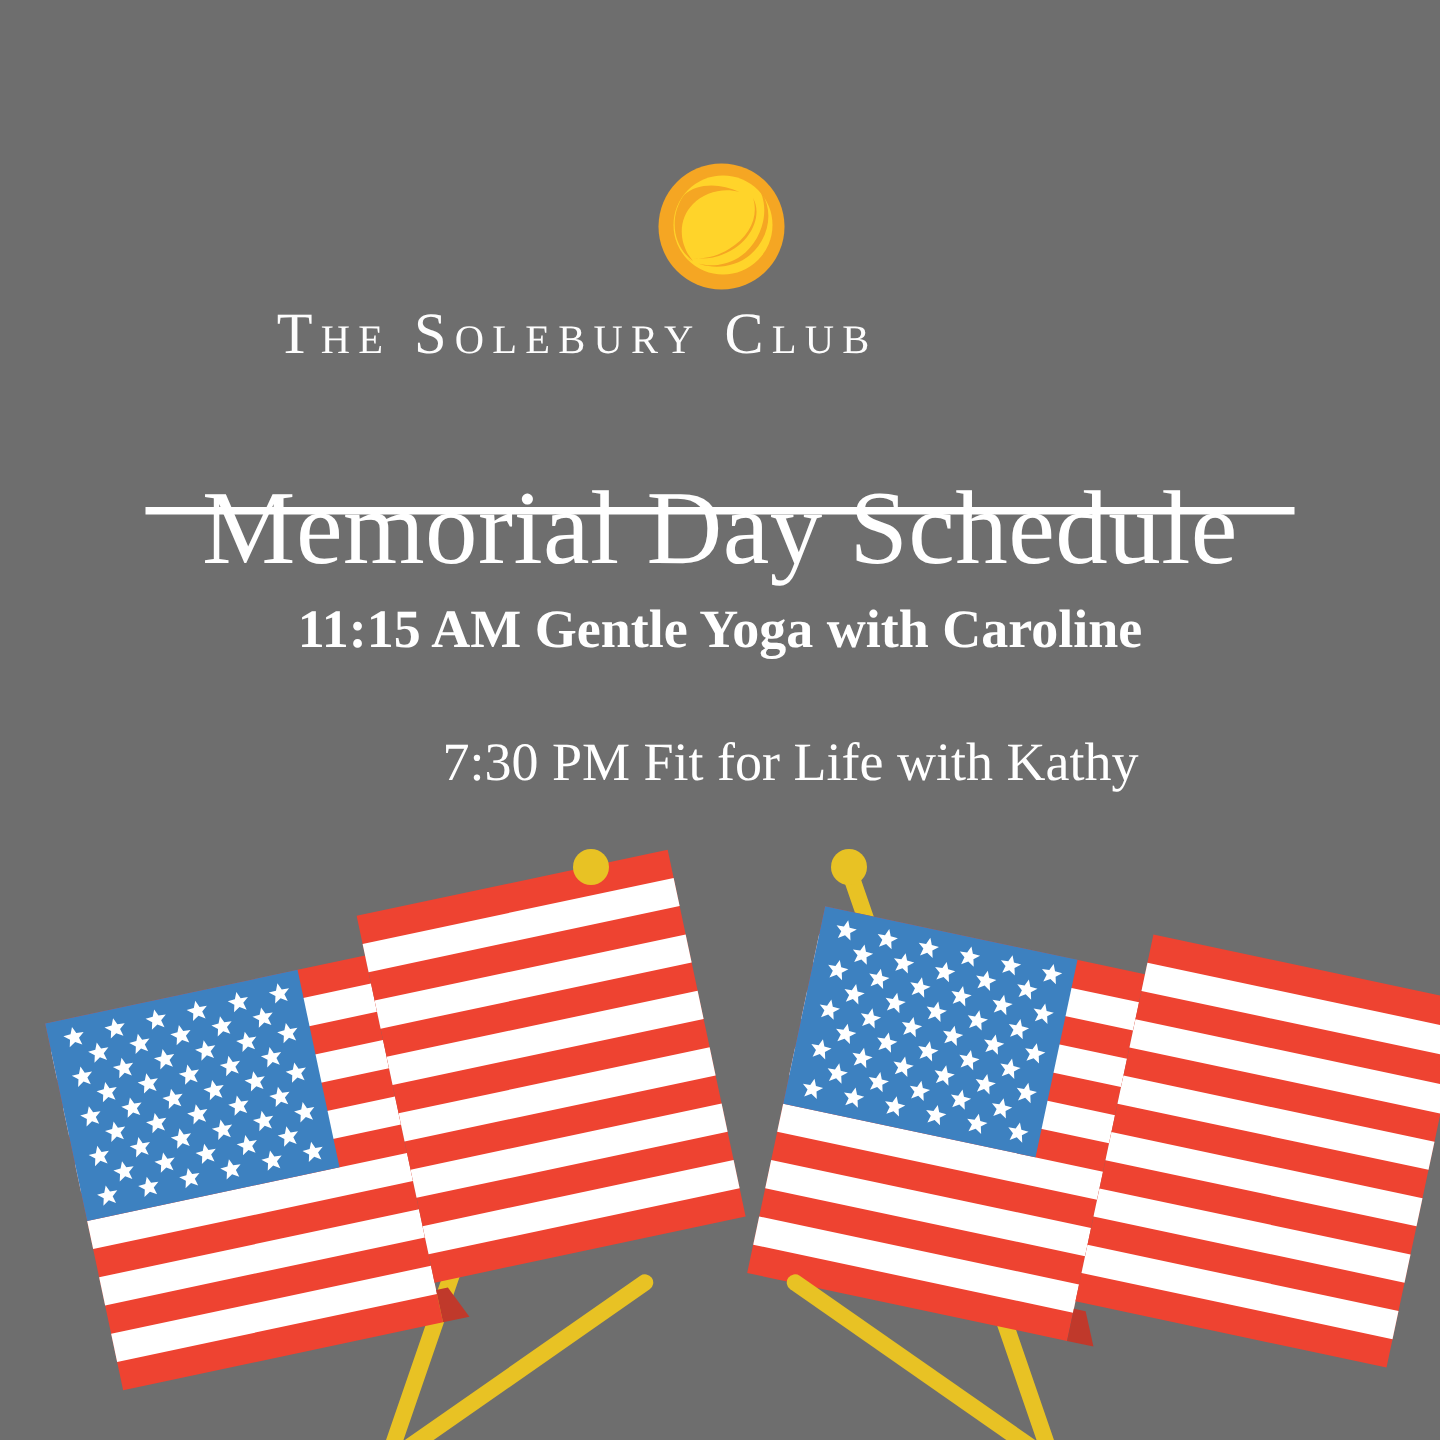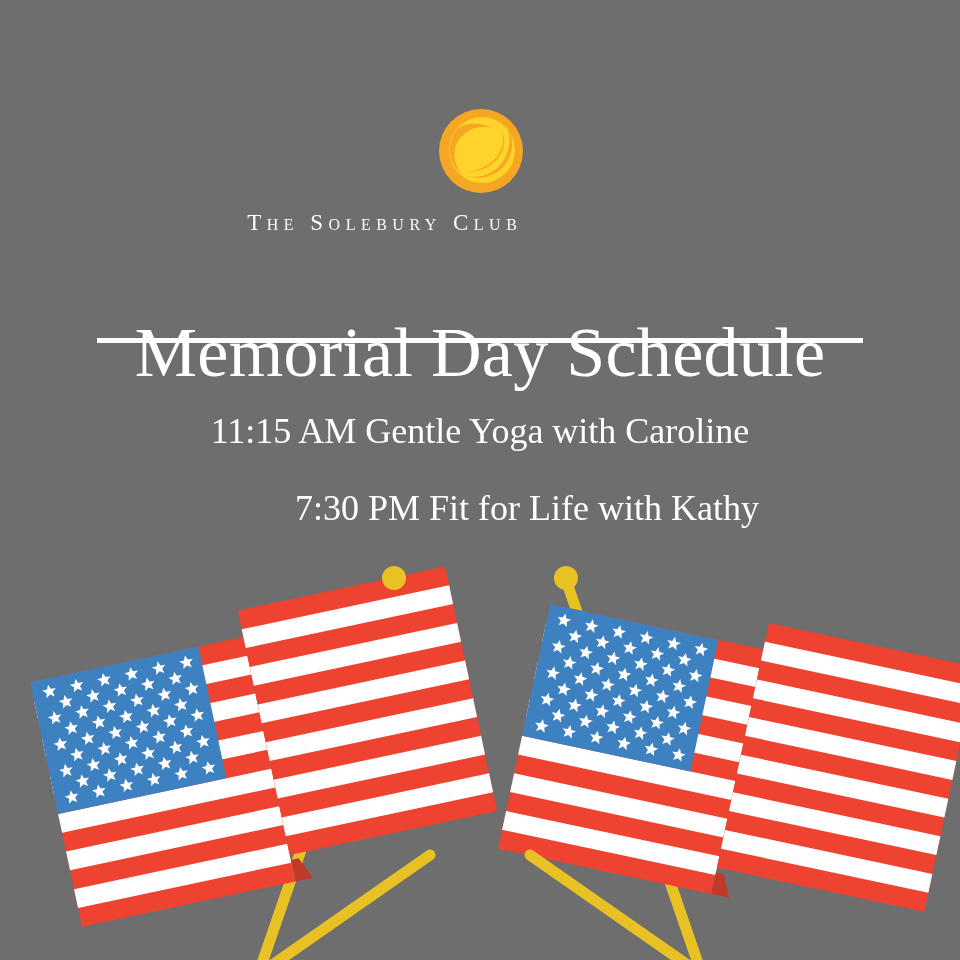--- a/index.html
+++ b/index.html
@@ -32,21 +32,21 @@
 
   
   #brand-name {
     position: absolute;
     left: 0;
     top: 203px;
     width: 764px;
     text-align: center;
     color: #fdfdfd;
     font-family: "Liberation Serif", "DejaVu Serif", serif;
-    font-size: 23px;
+    font-size: 39px;
     line-height: 40px;
     font-variant: small-caps;
     letter-spacing: 5.5px;
     text-indent: 5.5px;
     white-space: nowrap;
   }
 
   
   #page-title {
     position: absolute;
@@ -76,21 +76,21 @@
     position: absolute;
     left: 0;
     width: 960px;
     text-align: center;
     color: #ffffff;
     font-family: "Liberation Serif", "DejaVu Serif", serif;
     font-size: 36px;
     line-height: 46px;
     white-space: nowrap;
   }
-  #schedule-line-0 { top: 408px; }
+  #schedule-line-0 { top: 396px; font-weight: bold; }
   #schedule-line-1 { top: 485px; padding-left: 47px; }
 
   
   #flags-art {
     position: absolute;
     left: 0;
     top: 0;
     width: 960px;
     height: 960px;
   }

